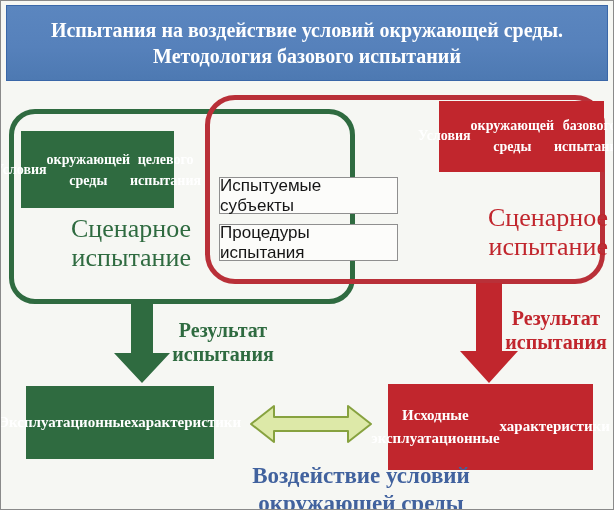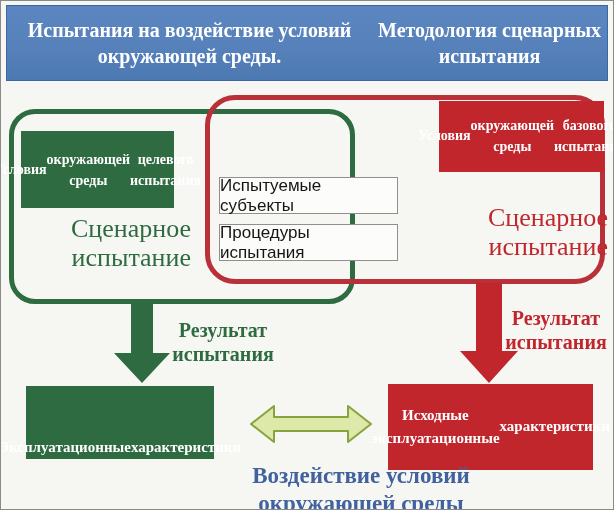--- a/index.html
+++ b/index.html
@@ -14,21 +14,21 @@
     position:relative; width:614px; height:510px; box-sizing:border-box;
     background:var(--background,#f6f7f3); border:1px solid #8a8a8a;
     font-family:"Liberation Serif", serif; overflow:hidden;
   }
   .abs{position:absolute; box-sizing:border-box;}
 
   .header{
     left:5px; top:4px; width:602px; height:76px;
     background:linear-gradient(180deg,#5b86bf 0%,var(--header-blue,#5681bb) 55%,#4d79b2 100%);
     border:1px solid var(--header-blue-border,#3a67a8);
-    display:flex; flex-direction:row; justify-content:center; align-items:center;
+    display:flex; flex-direction:column; justify-content:center; align-items:center;
     color:#ffffff; font-weight:bold; font-size:20px; line-height:1.3; text-align:center;
   }
 
   .green-rect{
     left:8px; top:108px; width:346px; height:195px;
     border:5px solid var(--green-dark,#2f6b40); border-radius:26px; z-index:1;
   }
   .red-rect{
     left:204px; top:94px; width:400px; height:189px;
     border:5px solid var(--red-border,#b93038); border-radius:30px; z-index:2;
@@ -65,37 +65,37 @@
   .result-right{left:500px; top:306px; width:110px; color:var(--red,#c1262d);}
 
   .arrow-down-left{left:113px; top:302px; width:56px; height:80px; z-index:4;}
   .arrow-down-right{left:459px; top:282px; width:58px; height:100px; z-index:4;}
   .arrow-double{left:249px; top:402px; width:122px; height:42px; z-index:3;}
   .arrow-down-left polygon{fill:var(--green-dark,#2f6b40);}
   .arrow-down-right polygon{fill:var(--red,#c1262d);}
   .arrow-double polygon{fill:var(--arrow-fill,#dde9a8); stroke:var(--arrow-border,#87a23f);
     stroke-width:2; stroke-linejoin:round;}
 
-  .perf-left{left:25px; top:385px; width:188px; height:73px; font-size:15px; line-height:1.55; z-index:3;align-items:flex-end;}
+  .perf-left{left:25px; top:385px; width:188px; height:73px; font-size:15px; line-height:1.55; z-index:3;}
   .perf-right{left:387px; top:383px; width:205px; height:86px; font-size:15px; line-height:1.55; z-index:3;}
 
   .caption{
     left:215px; top:461px; width:290px; text-align:center;
     color:var(--caption-blue,#41629e); font-size:23px; font-weight:bold; line-height:1.22; z-index:3;
   }
   .line{display:block;}
 </style>
 </head>
 <body>
 
 <div class="stage">
 
   <div class="abs header">
     <span class="line">Испытания на воздействие условий окружающей среды.</span>
-    <span class="line">Методология сценарных испытания</span>
+    <span class="line">Методология базового испытаний</span>
   </div>
 
   <div class="abs green-rect"></div>
   <div class="abs red-rect"></div>
 
   <div class="abs fillbox green-fill env-left">
     <span class="line">Условия</span>
     <span class="line">окружающей среды</span>
     <span class="line">целевого испытания</span>
   </div>

